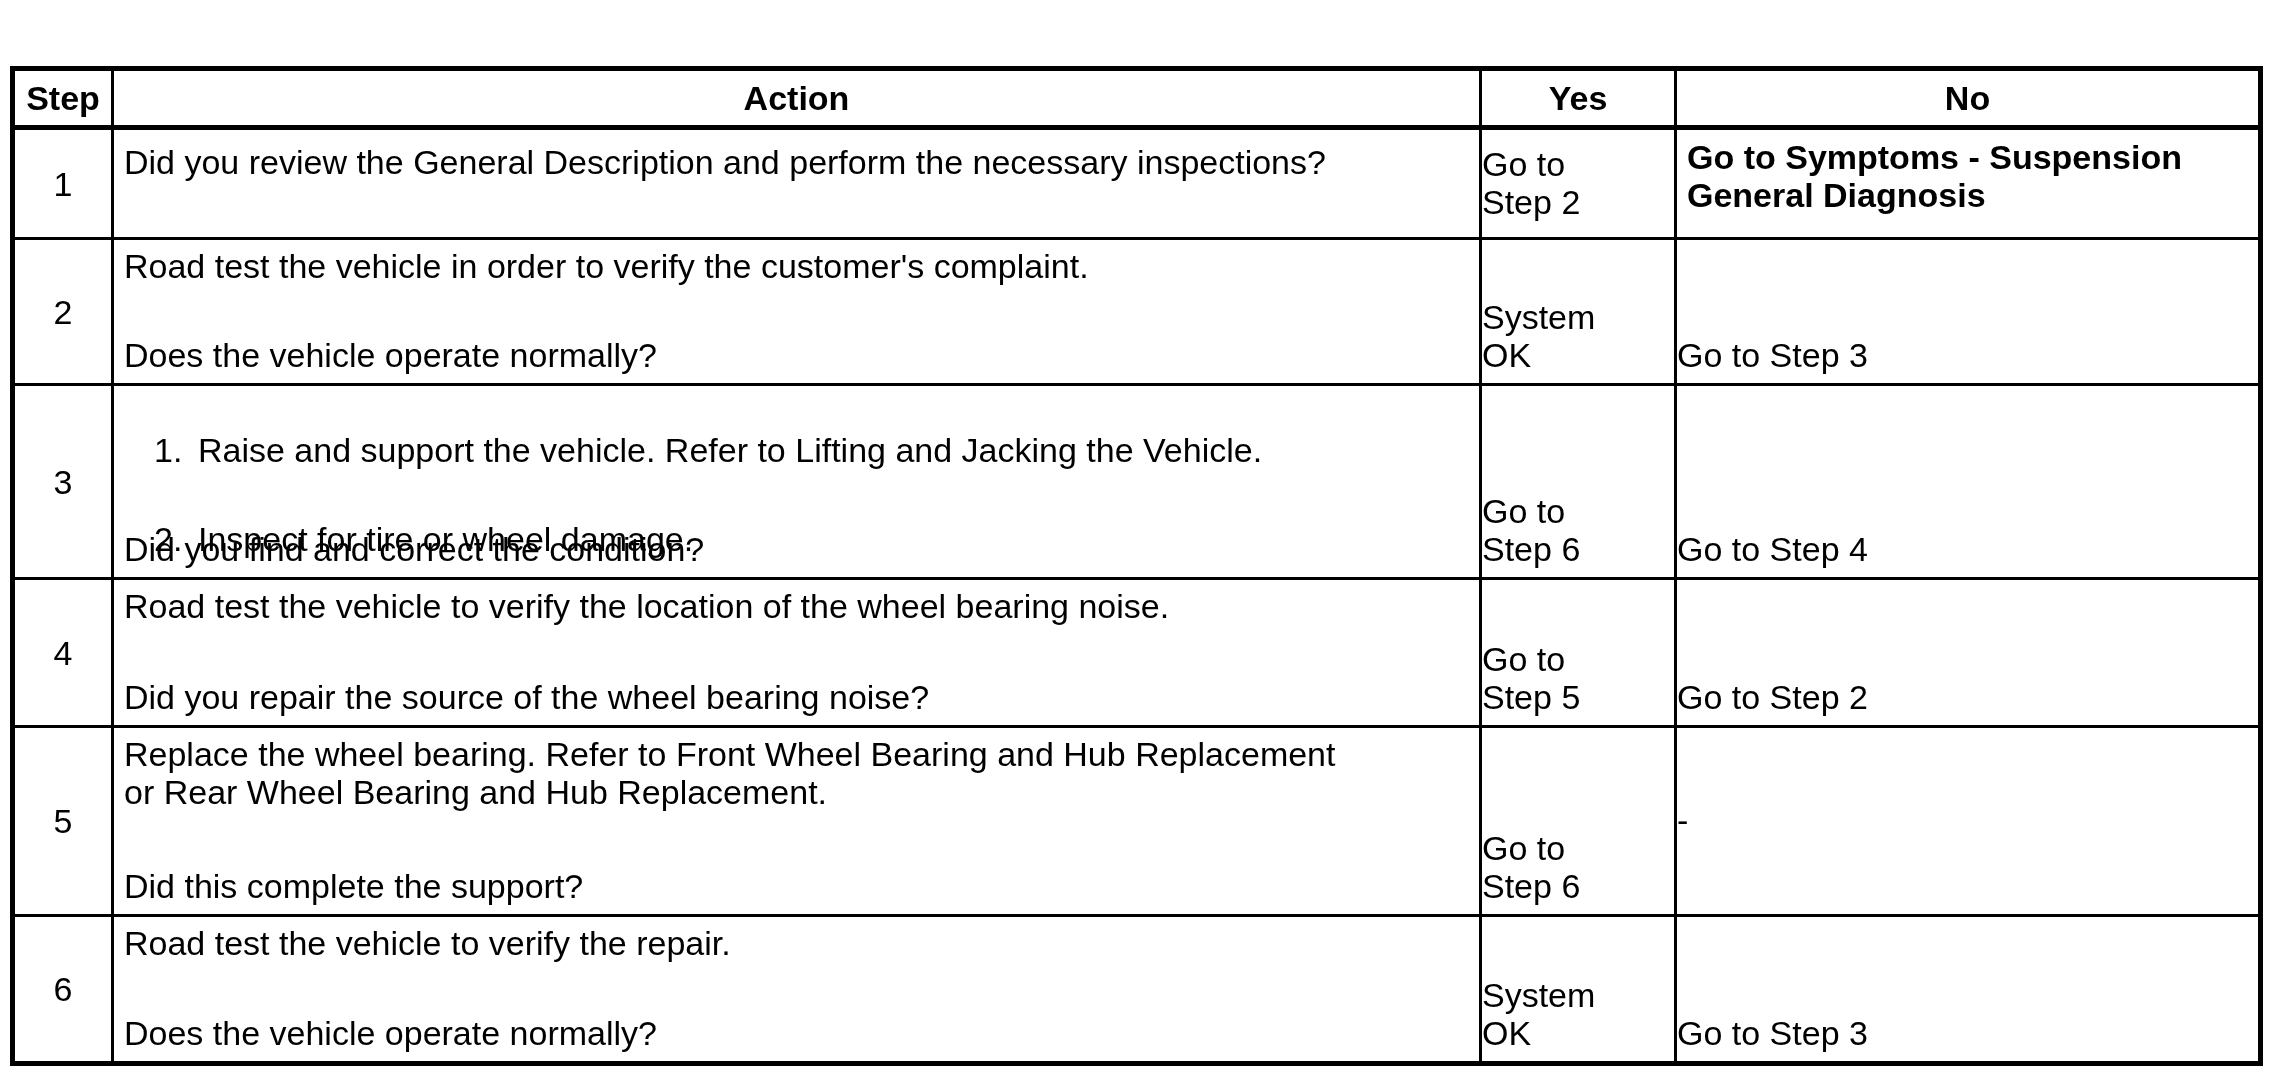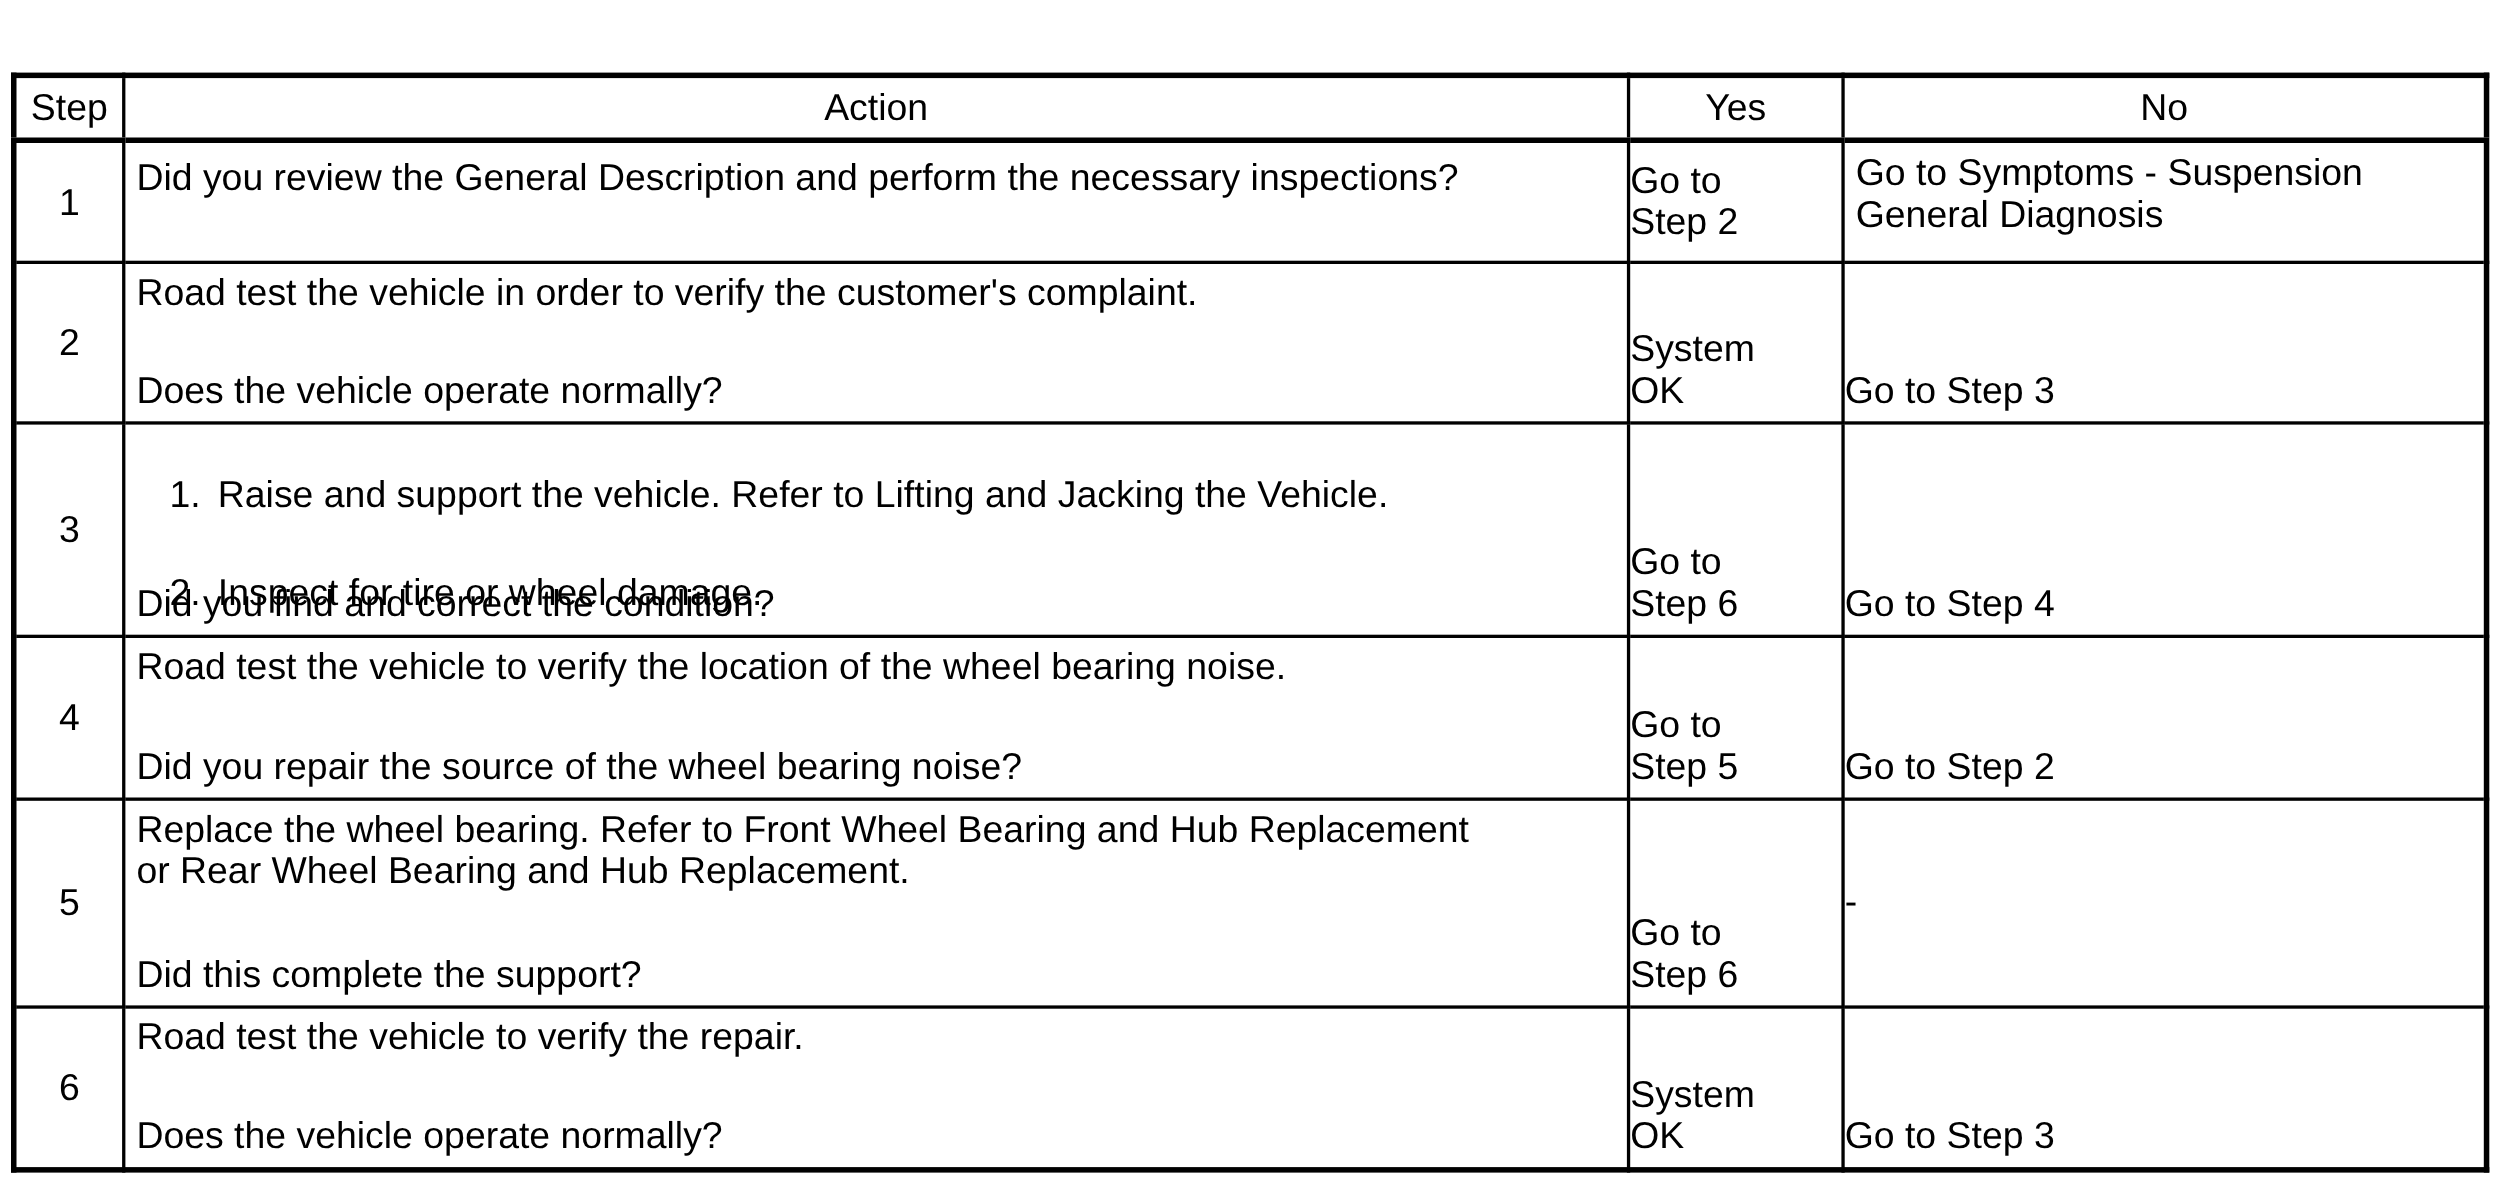--- a/index.html
+++ b/index.html
@@ -34,21 +34,21 @@
     background: #ffffff;
     border: 5px solid #000000;
   }
   col.c-step   { width: 100px; }
   col.c-action { width: 1368px; }
   col.c-yes    { width: 195px; }
   col.c-no     { width: 585px; }
   th, td { border: 3px solid #000000; padding: 0; overflow: hidden; }
   thead th {
     border-bottom: 5px solid #000000;
-    font-weight: normal;
+    font-weight: bold;
     text-align: center;
     vertical-align: middle;
   }
   tr.h-hdr { height: 59px; }
   tr.h-r1  { height: 111px; }
   tr.h-r2  { height: 146px; }
   tr.h-r3  { height: 194px; }
   tr.h-r4  { height: 148px; }
   tr.h-r5  { height: 189px; }
   tr.h-r6  { height: 148px; }
@@ -73,20 +73,21 @@
     text-align: left;
     vertical-align: bottom;
     padding-bottom: 9px;
     white-space: pre-line;
   }
   td.v-mid { vertical-align: middle; padding-bottom: 2px; }
   td.no.top-left {
     vertical-align: top;
     text-align: left;
     padding: 8px 6px 0 10px;
+    font-weight: bold;
   }
 </style>
 </head>
 <body>
 
 <div class="canvas">
 
 
   <table class="diag">
     <colgroup>

